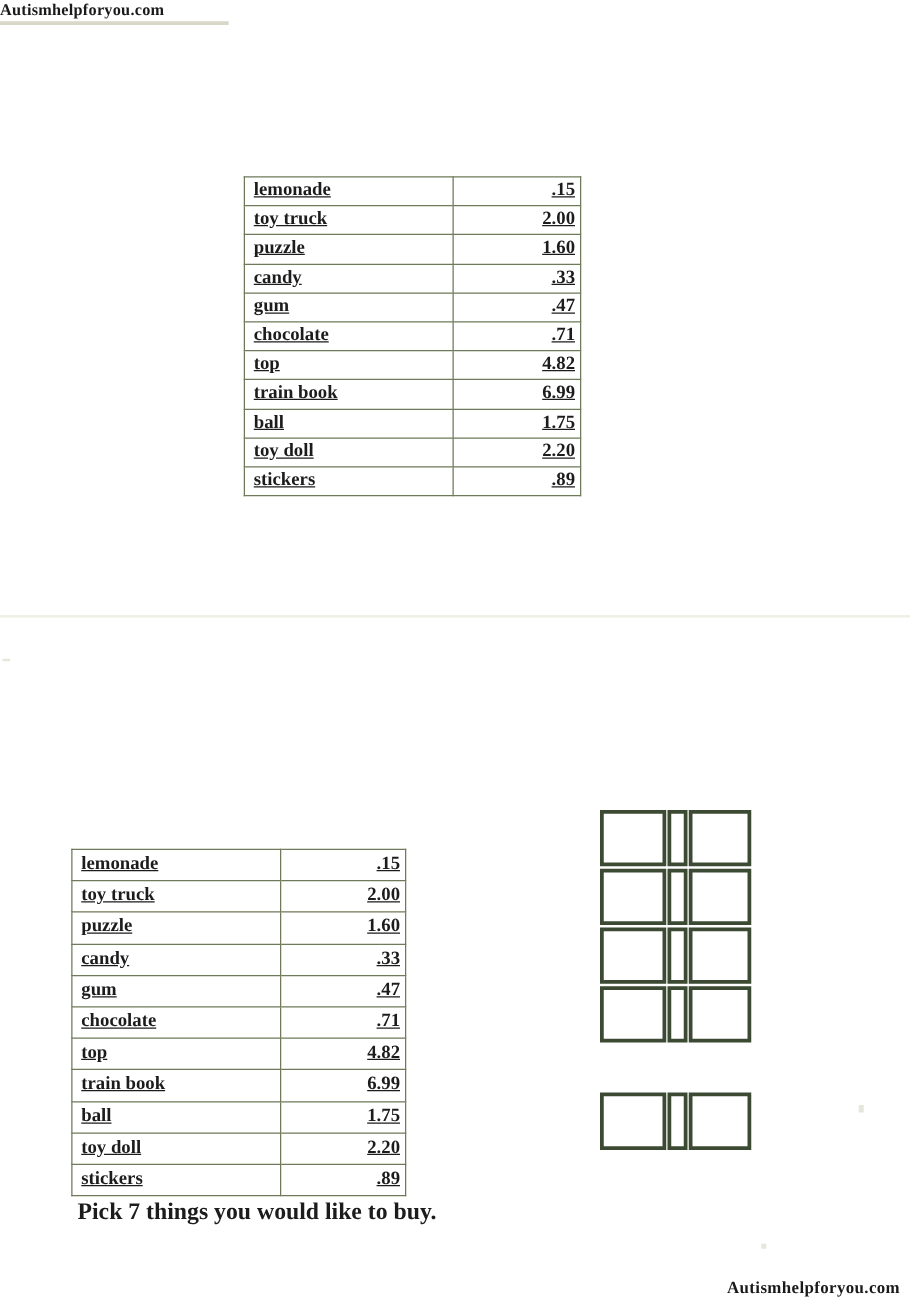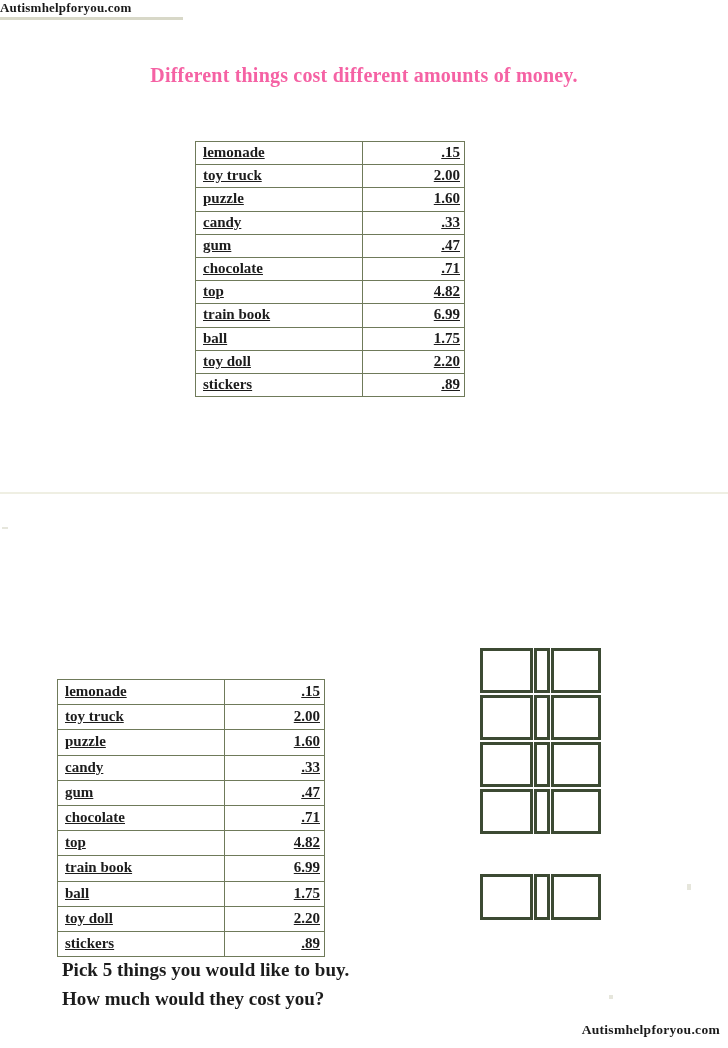--- a/index.html
+++ b/index.html
@@ -192,21 +192,20 @@
   }
 </style>
 </head>
 <body>
 
 <div class="page">
 
   <div class="watermark-top">Autismhelpforyou.com</div>
   <div class="watermark-top-rule"></div>
 
-  <div class="title">Different things cost different amounts of money.</div>
 
   <table class="price-table" id="table-top">
     <tbody>
       <tr>
           <td class="item">lemonade</td>
           <td class="cost">.15</td>
         </tr>
       <tr>
           <td class="item">toy truck</td>
           <td class="cost">2.00</td>
@@ -325,21 +324,20 @@
   </div>
 
   <div class="boxes-bottom">
     <div class="box-row">
       <div class="box box-bottom-left"></div>
       <div class="box box-bottom-mid"></div>
       <div class="box box-bottom-right"></div>
     </div>
   </div>
 
-  <div class="prompt" id="prompt-line-1">Pick 5 things you would like to buy.</div>
-  <div class="prompt" id="prompt-line-2">How much would they cost you?</div>
+  <div class="prompt" id="prompt-line-1">Pick 7 things you would like to buy.</div>
 
   <div class="watermark-bottom">Autismhelpforyou.com</div>
 
   <div class="speckle" style="left:2px; top:527px; width:6px; height:2px;"></div>
   <div class="speckle" style="left:687px; top:884px; width:4px; height:6px;"></div>
   <div class="speckle" style="left:609px; top:995px; width:4px; height:4px;"></div>
 </div>
 
 </body></html>

